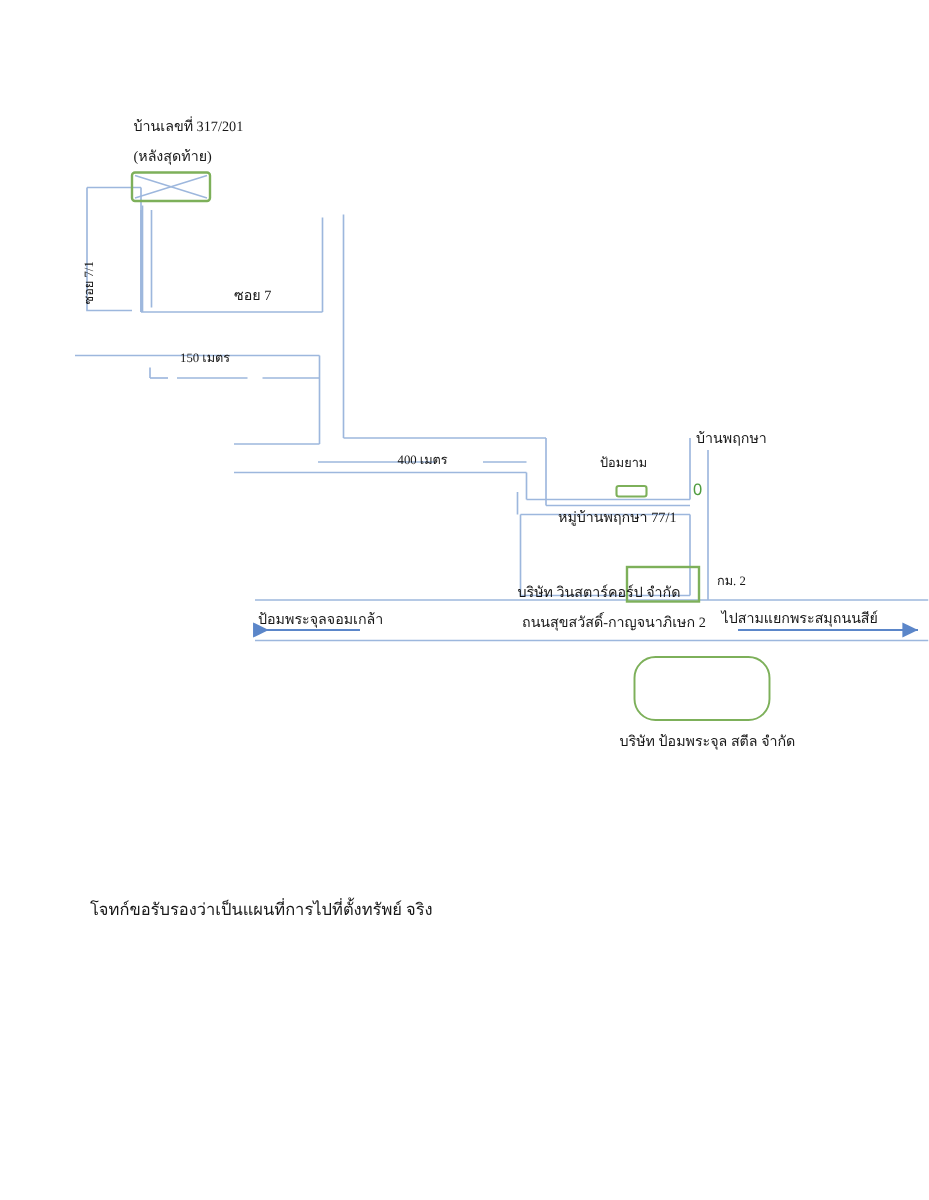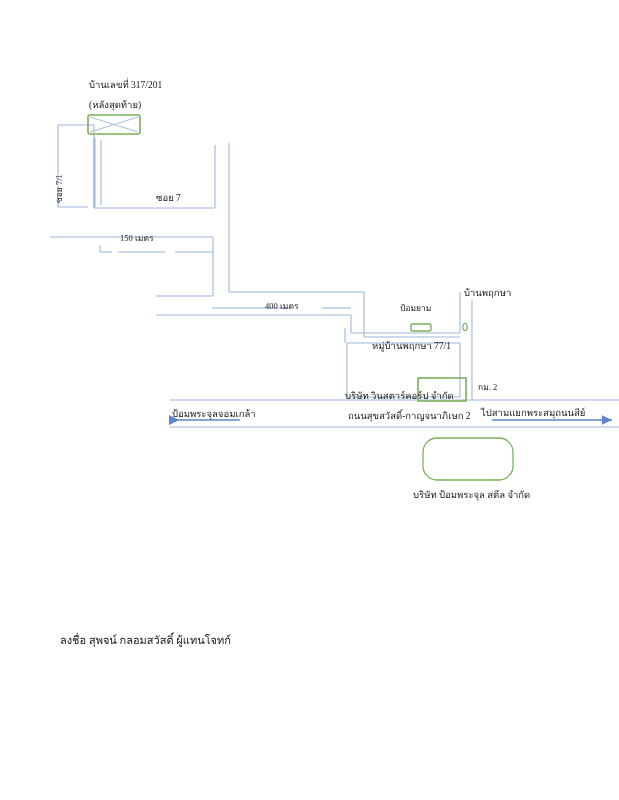--- a/index.html
+++ b/index.html
@@ -132,15 +132,15 @@
   <div class="lbl" style="left:372px;top:341px;">หมู่บ้านพฤกษา 77/1</div>
   <div class="lbl" style="left:345px;top:363px;margin-top:28px;">บริษัท วินสตาร์คอร์ป จำกัด</div>
   <div class="lbl sm" style="left:478px;top:383px;">กม. 2</div>
 
   <div class="lbl" style="left:172px;top:409px;font-family:Liberation Serif, serif;">ป้อมพระจุลจอมเกล้า</div>
   <div class="lbl" style="left:300px;top:411px;margin-left:48px;">ถนนสุขสวัสดิ์-กาญจนาภิเษก 2</div>
   <div class="lbl" style="left:481px;top:408px;">ไปสามแยกพระสมุถนนสีย์</div>
 
   <div class="lbl" style="left:413px;top:446px;margin-top:44px;">บริษัท ป้อมพระจุล สตีล จำกัด</div>
 
-  <div class="footer" id="foot-2">ลงชื่อ  สุพจน์ กลอมสวัสดิ์  ผู้แทนโจทก์</div>
+  <div class="footer" id="foot-1">โจทก์ขอรับรองว่าเป็นแผนที่การไปที่ตั้งทรัพย์ จริง</div>
 
 </div>
 
 </body></html>

